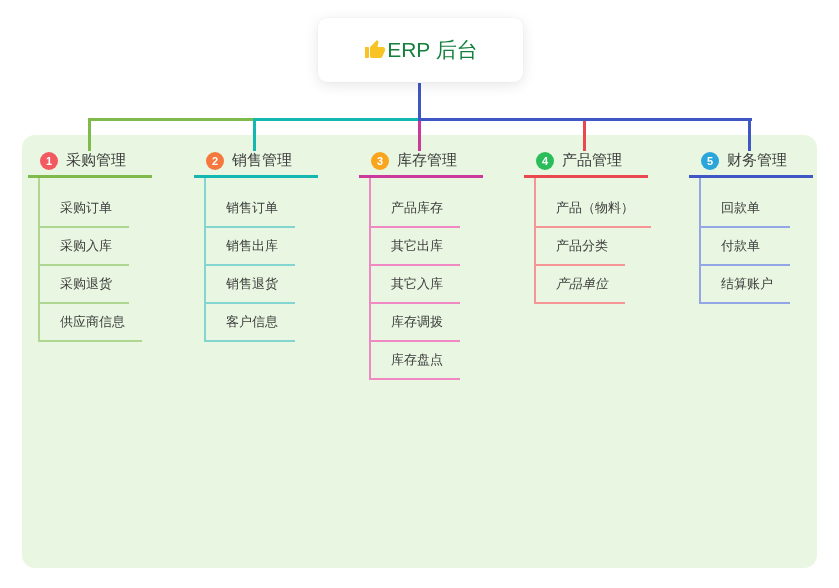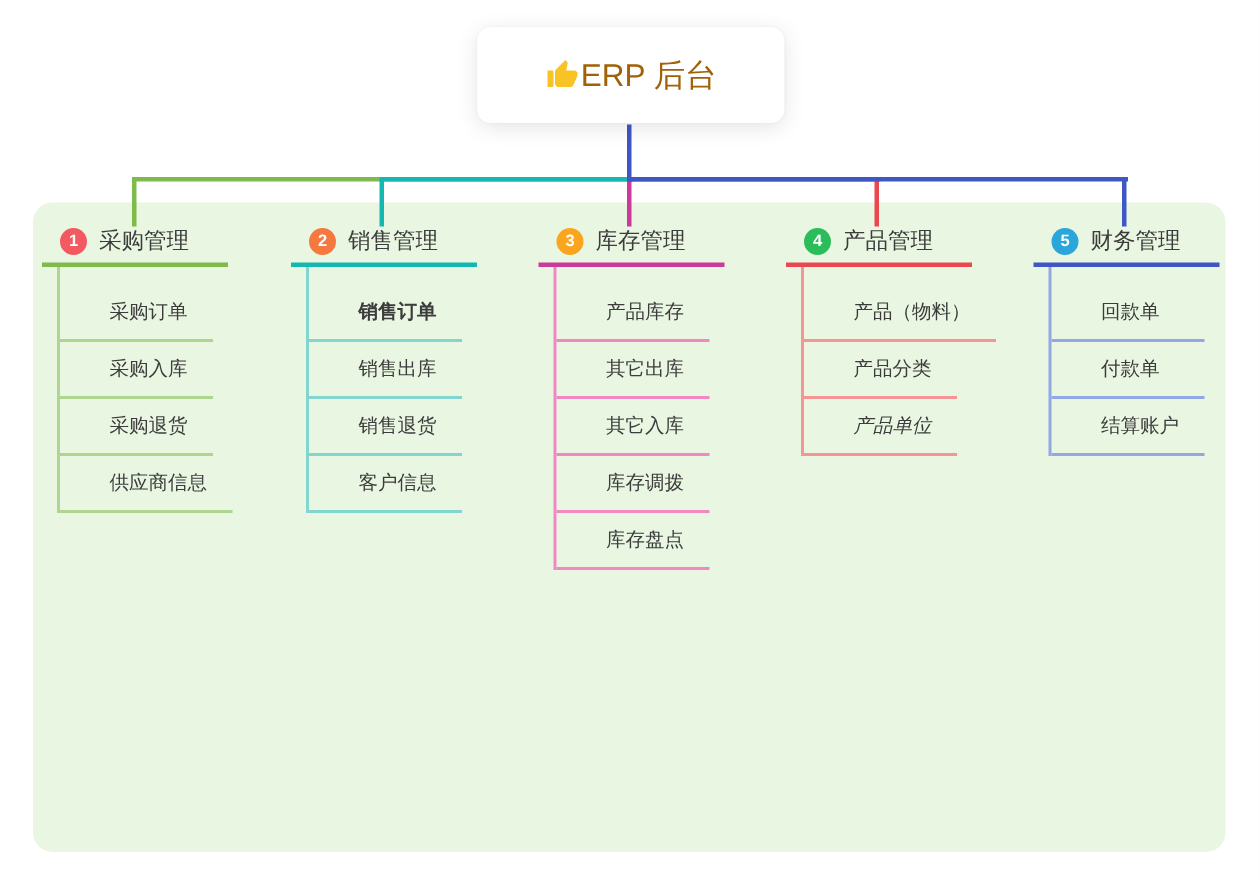--- a/index.html
+++ b/index.html
@@ -7,41 +7,41 @@
     position:relative;width:839px;height:588px;overflow:hidden;
     font-family:"Liberation Sans","DejaVu Sans",sans-serif;
     color:#3c3c3c;background:#ffffff;
   }
   .panel{position:absolute;border-radius:13px;}
   .cline{position:absolute;}
   .root-node{
     position:absolute;background:#ffffff;border-radius:9px;
     box-shadow:0 3px 14px rgba(0,0,0,0.10), 0 0 2px rgba(0,0,0,0.05);
     display:flex;align-items:center;justify-content:center;
-    font-size:21px;font-weight:500;color:#a16207;z-index:5;
+    font-size:21px;font-weight:500;color:#15803d;z-index:5;
   }
   .root-node .icon{display:flex;align-items:center;}
   .branch{position:absolute;}
   .branch-header{
     width:124px;height:29px;box-sizing:content-box;
     display:flex;align-items:center;gap:8px;padding-left:12px;
     border-bottom:3px solid #999;width:112px; 
   }
   .badge{
     width:18px;height:18px;border-radius:50%;flex:0 0 18px;
     color:#fff;font-size:11px;font-weight:bold;
     display:flex;align-items:center;justify-content:center;
   }
   .branch-label{font-size:15px;font-weight:500;white-space:nowrap;}
   .children{margin-left:10px;border-left:2px solid #ccc;}
   .row{position:relative;height:38px;}
   .row:first-child{height:50px;}
   .node{
     position:absolute;left:0;bottom:0;white-space:nowrap;
-    font-size:13px;padding:0 17px 9px 33px;min-width:52px;
+    font-size:13px;padding:0 17px 9px 20px;min-width:52px;
     border-bottom:2px solid #ccc;
   }
 </style>
 </head>
 <body>
 
 <div id="stage" style="background: rgb(255, 255, 255); color: rgb(60, 60, 60);">
 
   <div class="panel" id="panel" style="left: 22px; top: 135px; width: 795px; height: 433px; background: rgb(233, 246, 225);"></div>
 
@@ -88,21 +88,21 @@
       </div>
     </div>
 
     <div class="branch" style="left: 194px; top: 146px;">
       <div class="branch-header" style="border-bottom-color: rgb(20, 184, 177);">
         <span class="badge" style="background: rgb(245, 121, 62);">2</span>
         <span class="branch-label">销售管理</span>
       </div>
       <div class="children" style="border-left-color: rgb(131, 214, 207);">
         <div class="row">
-          <div class="node" style="border-bottom-color: rgb(131, 214, 207); font-weight: bold;">销售订单</div>
+          <div class="node" style="border-bottom-color: rgb(131, 214, 207);">销售订单</div>
         </div>
         <div class="row">
           <div class="node" style="border-bottom-color: rgb(131, 214, 207);">销售出库</div>
         </div>
         <div class="row">
           <div class="node" style="border-bottom-color: rgb(131, 214, 207);">销售退货</div>
         </div>
         <div class="row">
           <div class="node" style="border-bottom-color: rgb(131, 214, 207);">客户信息</div>
         </div>

